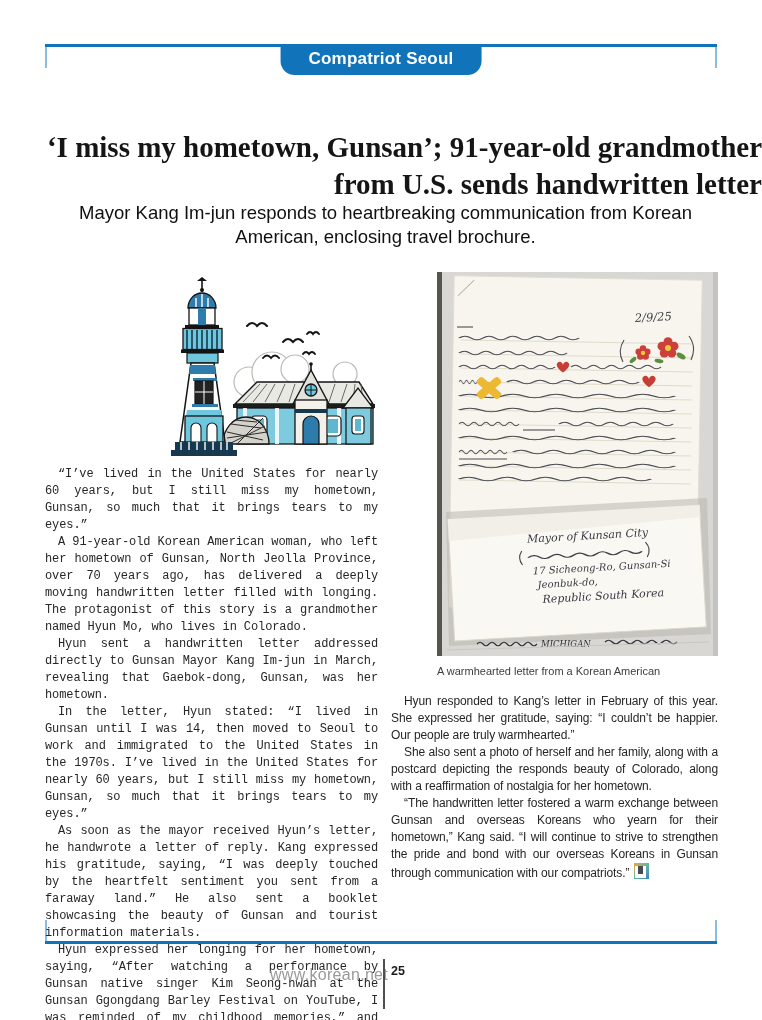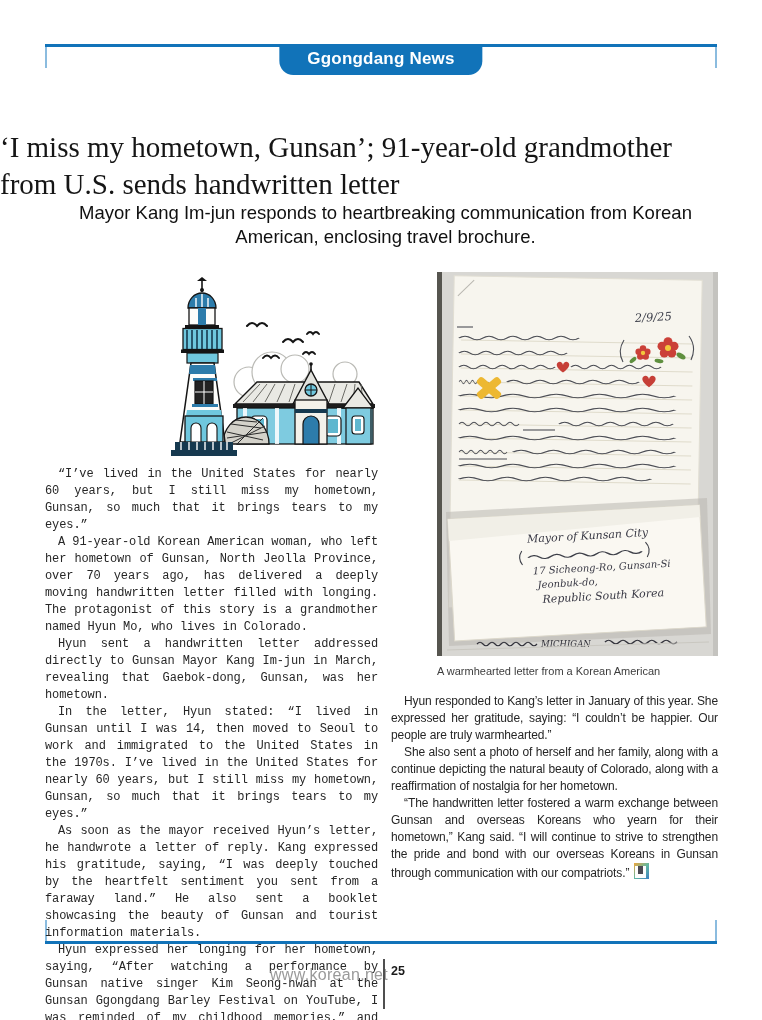--- a/index.html
+++ b/index.html
@@ -11,22 +11,22 @@
   .top-rule{top:44px}
   .bottom-rule{top:941px}
   .tick{position:absolute;width:2px;height:21px;background:#8bbcdf;}
   .tick.tl{left:45px;top:47px}.tick.tr{left:715px;top:47px}
   .tick.bl{left:45px;top:920px}.tick.br{left:715px;top:920px}
 
   .section-tab{position:absolute;top:45px;left:50%;transform:translateX(-50%);
     background:#1173b9;color:#fff;font-weight:bold;font-size:17px;line-height:1;
     padding:5px 28px 8px;border-radius:0 0 14px 14px;letter-spacing:.2px;}
 
-  .title{position:absolute;top:129px;left:0;right:0;text-align:left;
-    font-family:"Liberation Serif","DejaVu Serif",serif;font-weight:400;
+  .title{position:absolute;top:129px;left:0;right:0;text-align:right;
+    font-family:"Liberation Serif","DejaVu Serif",serif;font-weight:700;
     font-size:29px;line-height:37px;color:#151515;}
   .subtitle{position:absolute;top:201px;left:9px;right:0;text-align:center;
     font-size:18.5px;line-height:24px;color:#101010;}
 
   .col-left{position:absolute;left:45px;top:270px;width:333px;font-family:Liberation Mono, monospace;}
   .col-right{position:absolute;left:391px;top:272px;width:327px;}
 
   .illustration{display:block;margin:0 0 6px 52px;}
 
   .body p{margin:0;font-size:12px;line-height:17px;text-align:justify;
@@ -53,21 +53,21 @@
 
 <div class="page">
 
   <div class="top-rule"></div>
   <div class="tick tl"></div>
   <div class="tick tr"></div>
   <div class="tick bl"></div>
   <div class="tick br"></div>
   <div class="bottom-rule"></div>
 
-  <div class="section-tab">Ggongdang News</div>
+  <div class="section-tab">Compatriot Seoul</div>
 
   <div class="title">
     <span>‘I miss my hometown, Gunsan’; 91-year-old grandmother</span><br>
     <span>from U.S. sends handwritten letter</span>
   </div>
   <div class="subtitle">
     <span>Mayor Kang Im-jun responds to heartbreaking communication from Korean</span><br>
     <span>American, enclosing travel brochure.</span>
   </div>
 
@@ -300,22 +300,22 @@
         <use href="#hw" transform="translate(40 372) scale(1 1)" vector-effect="non-scaling-stroke"></use>
         <use href="#hw" transform="translate(168 370) scale(1.2 1)" vector-effect="non-scaling-stroke"></use>
       </g>
       <text x="104" y="375" font-size="8.5" font-style="italic" fill="#2f2f38">MICHIGAN</text>
       <line x1="10" y1="378" x2="272" y2="370" stroke="#c9c7c0" stroke-width="1"></line>
     </svg>
 
     <div class="caption">A warmhearted letter from a Korean American</div>
 
     <div class="body">
-      <p>Hyun responded to Kang’s letter in January of this year. She expressed her gratitude, saying: “I couldn’t be happier. Our people are truly warmhearted.”</p>
-      <p>She also sent a photo of herself and her family, along with a continue depicting the natural beauty of Colorado, along with a reaffirmation of nostalgia for her hometown.</p>
+      <p>Hyun responded to Kang’s letter in February of this year. She expressed her gratitude, saying: “I couldn’t be happier. Our people are truly warmhearted.”</p>
+      <p>She also sent a photo of herself and her family, along with a postcard depicting the responds beauty of Colorado, along with a reaffirmation of nostalgia for her hometown.</p>
       <p><span>“The handwritten letter fostered a warm exchange between Gunsan and overseas Koreans who yearn for their hometown,” Kang said. “I will continue to strive to strengthen the pride and bond with our overseas Koreans in Gunsan through communication with our compatriots.”</span><span class="endmark"><b>
               <i></i>
             </b></span></p>
     </div>
   </div>
 
   <div class="footer-site">www.korean.net</div>
   <div class="footer-divider"></div>
   <div class="footer-page">25</div>
 

